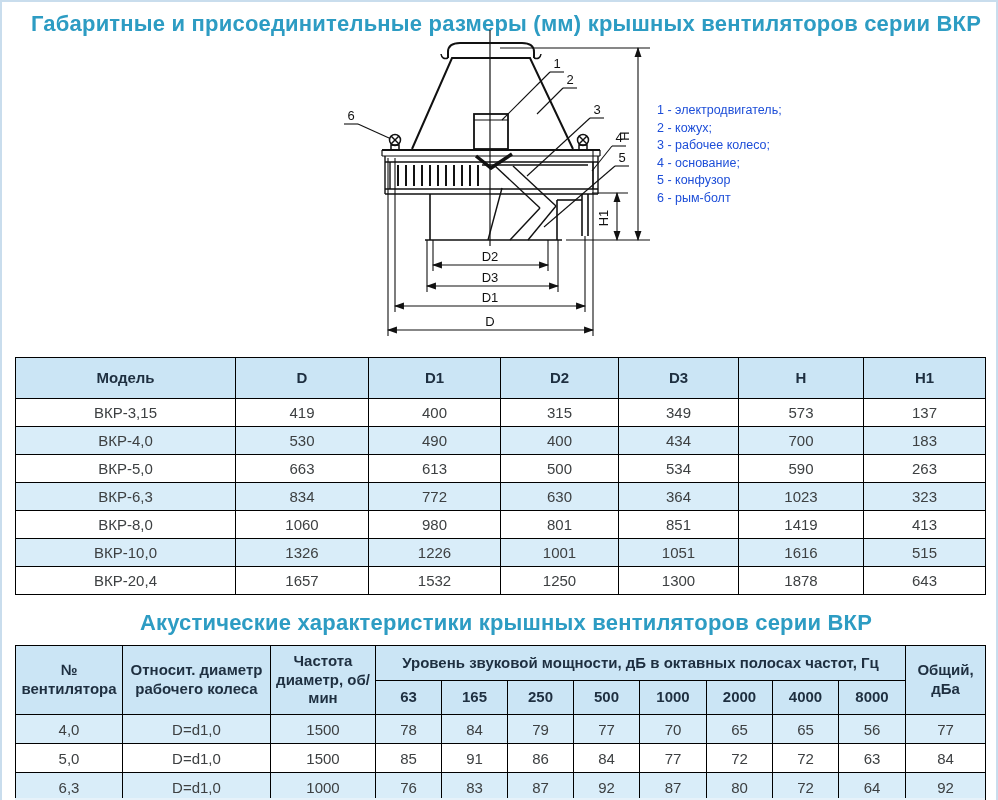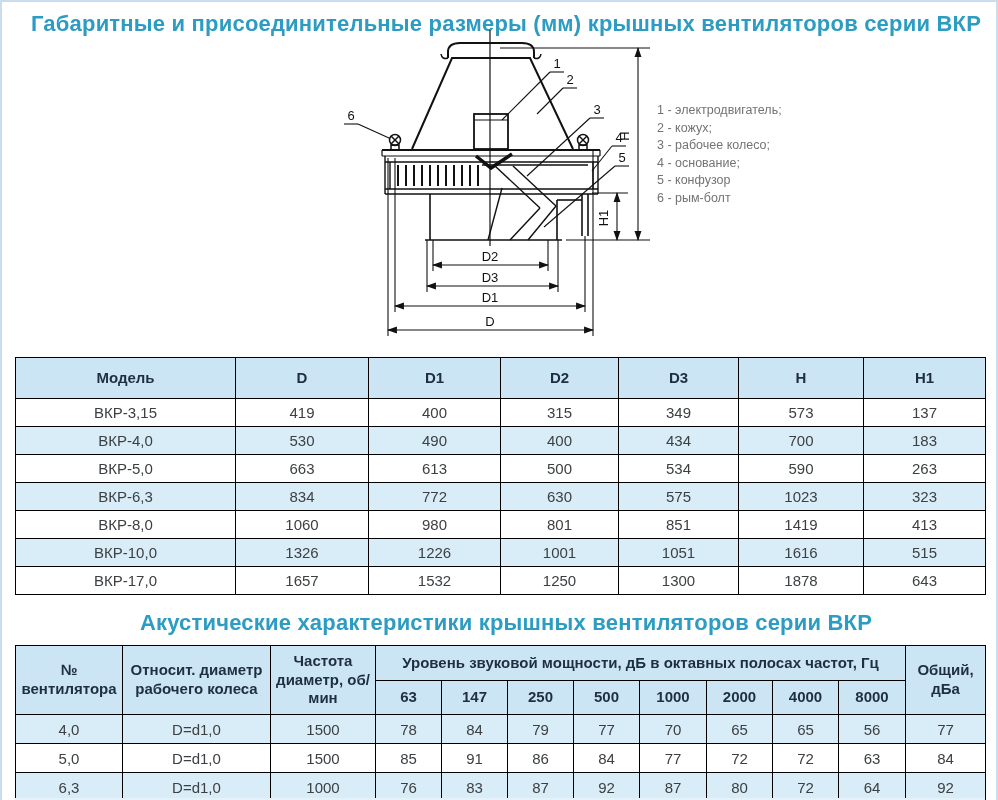--- a/index.html
+++ b/index.html
@@ -4,21 +4,21 @@
 <style>
   html,body{margin:0;padding:0;background:#fff;}
   .page{position:relative;width:998px;height:800px;overflow:hidden;background:#fff;
         font-family:"Liberation Sans",sans-serif;}
   .frame{position:absolute;inset:0;border:2px solid #c9dded;border-bottom:none;pointer-events:none;z-index:5;}
   .title{position:absolute;left:0;width:998px;text-align:center;margin:7px;
          font-size:22px;font-weight:bold;color:#2d9cc3;letter-spacing:.2px;}
   .title1{top:4px;}
   .title2{top:603px;}
   .diagram{position:absolute;left:330px;top:28px;width:470px;height:332px;}
-  .legend{position:absolute;left:657px;top:102px;font-size:12.5px;line-height:17.5px;color:#737373;}
+  .legend{position:absolute;left:657px;top:102px;font-size:12.5px;line-height:17.5px;color:#1d4ed8;}
   table{border-collapse:collapse;table-layout:fixed;position:absolute;left:15px;width:970px;
         font-size:15px;color:#3d4042;}
   th,td{border:1px solid #000;text-align:center;vertical-align:middle;padding:0 2px;overflow:hidden;}
   th{background:#cbe5f5;color:#1e2f40;font-weight:bold;line-height:1.25;}
   td{background:#fff;}
   .t1{top:357px;}
   .t1 th{height:40px;}
   .t1 td{height:27px;}
   .t1 tbody tr:nth-child(even) td{background:#d9edf9;}
   .t2{top:645px;}
@@ -220,21 +220,21 @@
           <td>500</td>
           <td>534</td>
           <td>590</td>
           <td>263</td>
         </tr>
         <tr>
           <td>ВКР-6,3</td>
           <td>834</td>
           <td>772</td>
           <td>630</td>
-          <td>575</td>
+          <td>364</td>
           <td>1023</td>
           <td>323</td>
         </tr>
         <tr>
           <td>ВКР-8,0</td>
           <td>1060</td>
           <td>980</td>
           <td>801</td>
           <td>851</td>
           <td>1419</td>
@@ -243,21 +243,21 @@
         <tr>
           <td>ВКР-10,0</td>
           <td>1326</td>
           <td>1226</td>
           <td>1001</td>
           <td>1051</td>
           <td>1616</td>
           <td>515</td>
         </tr>
         <tr>
-          <td>ВКР-17,0</td>
+          <td>ВКР-20,4</td>
           <td>1657</td>
           <td>1532</td>
           <td>1250</td>
           <td>1300</td>
           <td>1878</td>
           <td>643</td>
         </tr>
       </tbody>
   </table>
 
@@ -281,21 +281,21 @@
     <thead>
       <tr>
         <th rowspan="2">№ вентилятора</th>
         <th rowspan="2">Относит. диаметр рабочего колеса</th>
         <th rowspan="2">Частота диаметр, об/мин</th>
         <th colspan="8">Уровень звуковой мощности, дБ в октавных полосах частот, Гц</th>
         <th rowspan="2">Общий, дБа</th>
       </tr>
       <tr>
         <th>63</th>
-        <th>147</th>
+        <th>165</th>
         <th>250</th>
         <th>500</th>
         <th>1000</th>
         <th>2000</th>
         <th>4000</th>
         <th>8000</th>
       </tr>
     </thead>
     <tbody id="t2body">
         <tr>

